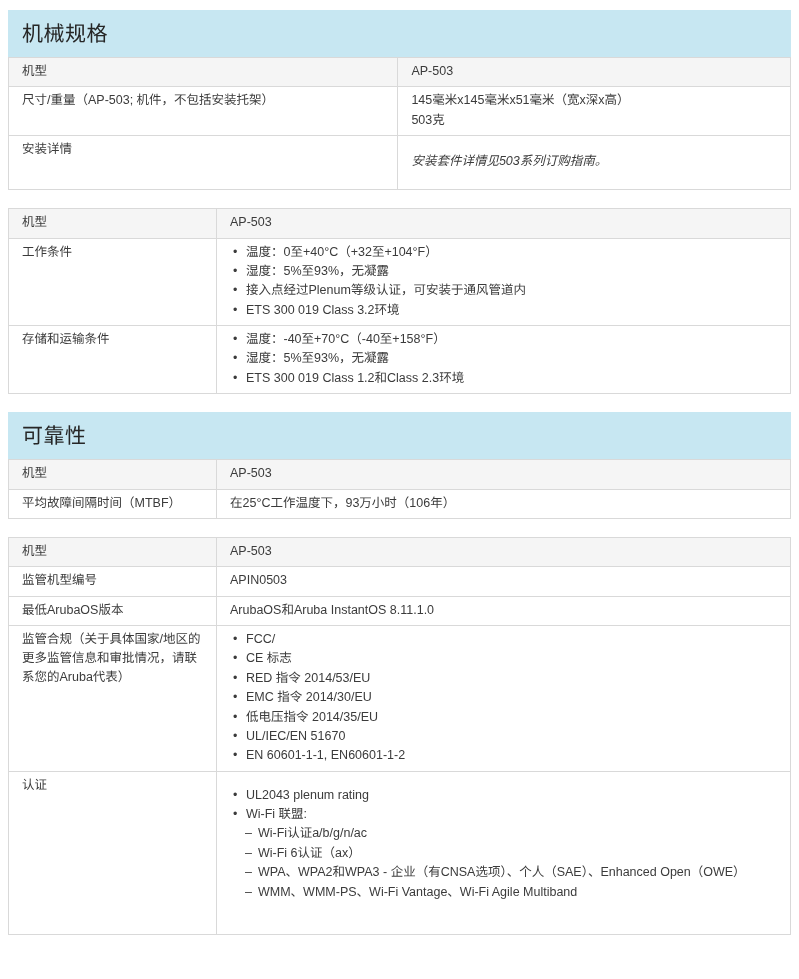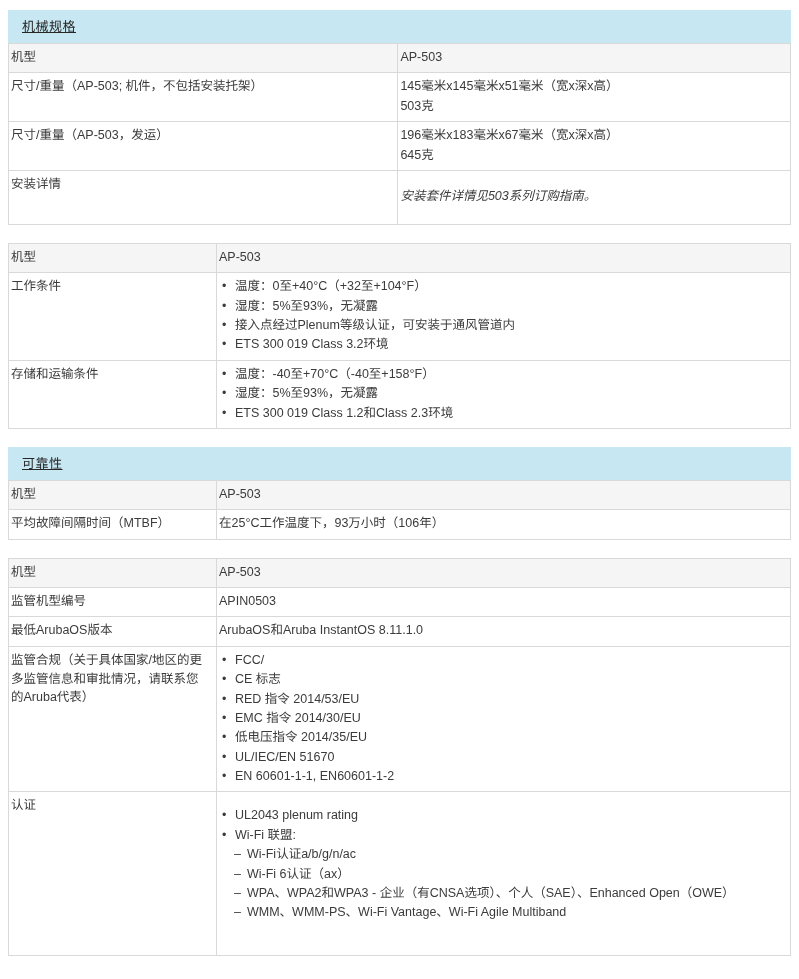--- a/index.html
+++ b/index.html
@@ -17,35 +17,34 @@
     -webkit-font-smoothing:antialiased;
   }
   .page{
     width:799px;
     padding:10px 8px 8px 8px;
   }
   .section{margin-bottom:18px;}
   .section-header{
     background:var(--header-bg);
     color:var(--header-text);
-    font-size:13px;
+    font-size:21px;
     line-height:17px;
-    padding:8px 14px;
+    padding:15px 14px;
     letter-spacing:0.5px;
-    text-decoration:underline;
   }
   table.spec{
     width:100%;
     border-collapse:collapse;
     table-layout:fixed;
     font-size:12.5px;
   }
   table.spec td{
     border:1px solid var(--border);
-    padding:4px 12px 5px 2px;
+    padding:4px 12px 5px 13px;
     vertical-align:top;
     line-height:1.5;
     word-wrap:break-word;
   }
   .split-half td.label{width:49.8%;}
   .split-narrow td.label{width:208px;}
   tr.shaded{background:var(--shade);}
   tr.tall td{height:54px;margin-top:32px;}
   tr.tall td.value{vertical-align:middle;font-style:italic;}
   tr.spacious td.value{padding-top:14px;padding-bottom:32px;}
@@ -80,27 +79,20 @@
               <td class="label">机型</td>
               <td class="value">
                 <div class="value-text">AP-503</div>
               </td>
             </tr>
             <tr>
               <td class="label">尺寸/重量（AP-503; 机件，不包括安装托架）</td>
               <td class="value">
                 <div class="value-line">145毫米x145毫米x51毫米（宽x深x高）</div>
                 <div class="value-line">503克</div>
-              </td>
-            </tr>
-            <tr>
-              <td class="label">尺寸/重量（AP-503，发运）</td>
-              <td class="value">
-                <div class="value-line">196毫米x183毫米x67毫米（宽x深x高）</div>
-                <div class="value-line">645克</div>
               </td>
             </tr>
             <tr class="tall ">
               <td class="label">安装详情</td>
               <td class="value">
                 <div class="value-text">安装套件详情见503系列订购指南。</div>
               </td>
             </tr>
           </tbody>
         </table>

